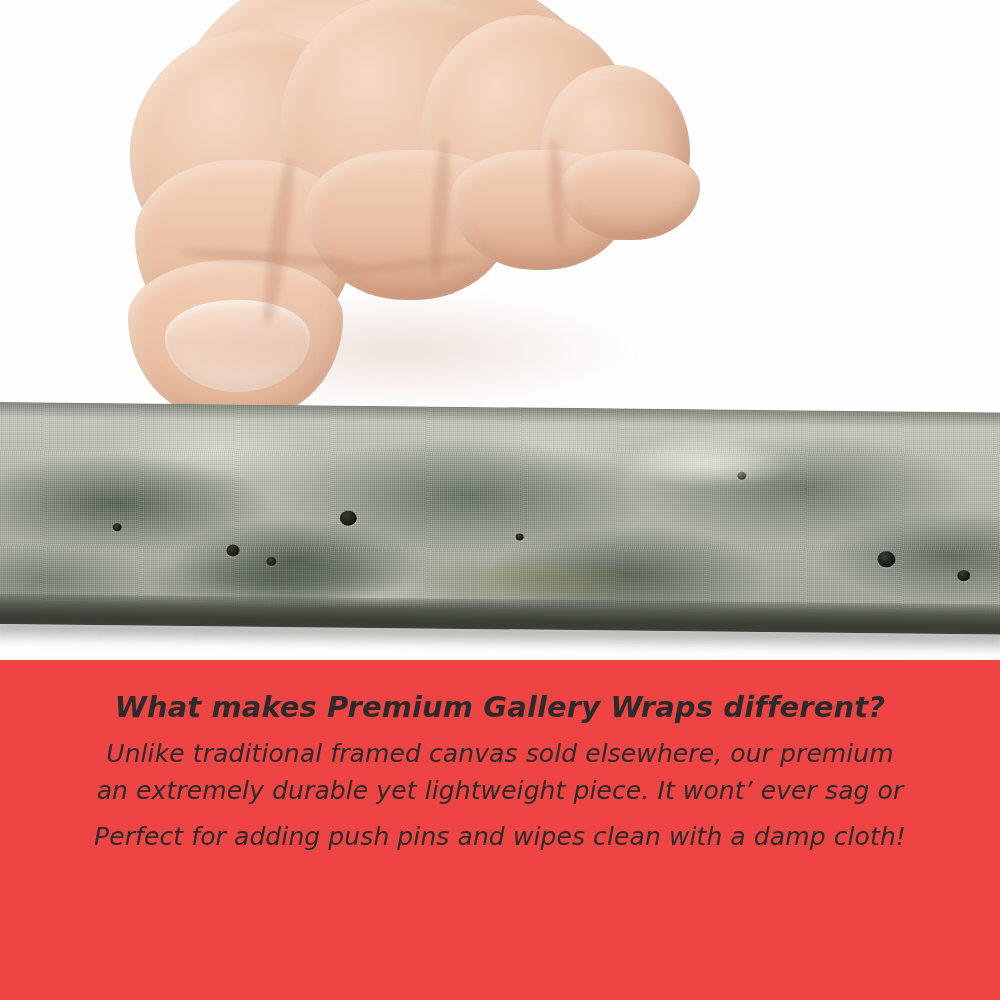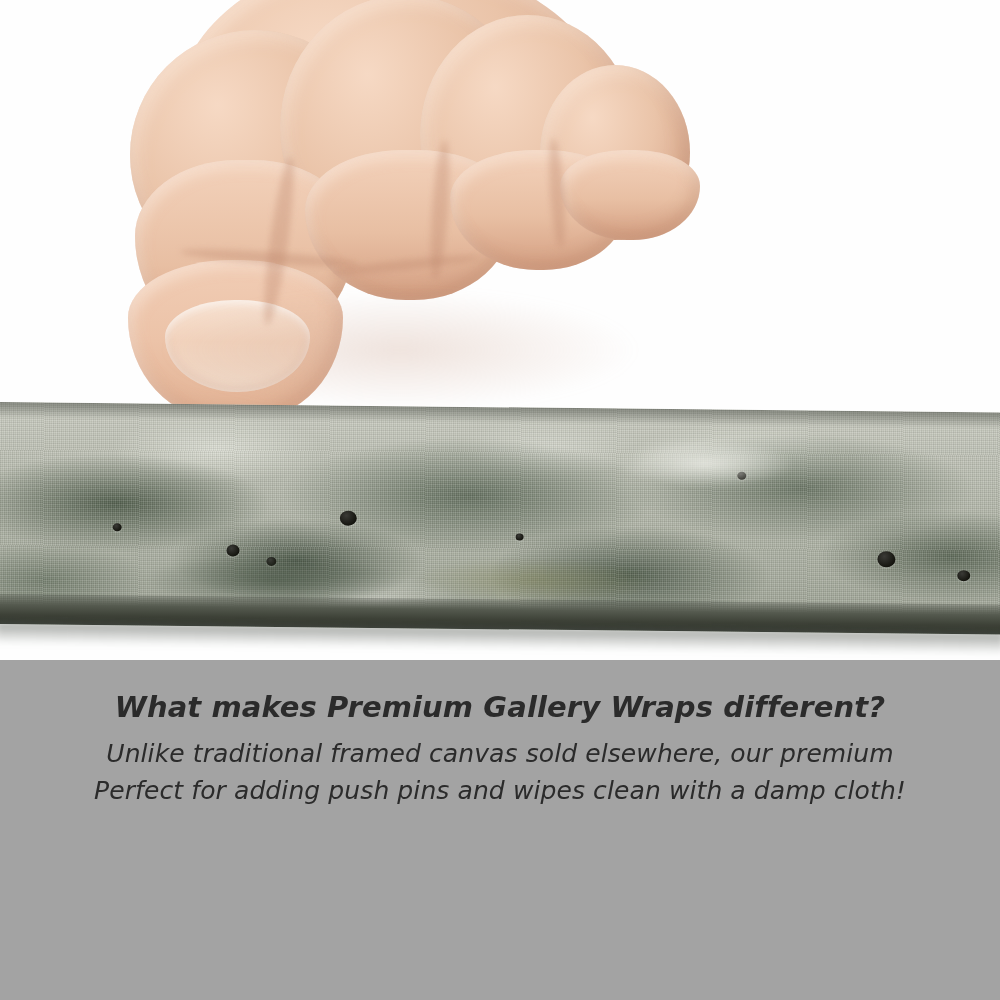--- a/index.html
+++ b/index.html
@@ -10,21 +10,21 @@
   body {
     width: 1000px;
     height: 1000px;
     font-family: "Liberation Sans", sans-serif;
     overflow: hidden;
   }
   .page {
     position: relative;
     width: 1000px;
     height: 1000px;
-    background: #a3a3a3;
+    background: #ef4444;
     overflow: hidden;
   }
 
   
   .photo {
     position: absolute;
     left: 0;
     top: 0;
     width: 1000px;
     height: 660px;
@@ -184,21 +184,21 @@
     letter-spacing: 0.1px;
     margin-bottom: 12px;
   }
   .caption-line {
     font-size: 25px;
     font-weight: 400;
     line-height: 1.46;
     letter-spacing: 0.1px;
   }
   .caption-last {
-    margin-top: 0;
+    margin-top: 10px;
   }
 </style>
 </head>
 <body>
 
 <div class="page">
 
   <div class="photo">
 
     <div class="hand">
@@ -241,16 +241,17 @@
       <div class="strip-scuff" style="left:420px; top:150px; width:240px; height:46px; background: radial-gradient(ellipse at 50% 50%, rgba(122,124,74,0.40) 0%, rgba(122,124,74,0) 72%);"></div>
 
       <div class="strip-bottom-edge"></div>
     </div>
     <div class="strip-bottom-shadow"></div>
   </div>
 
   <div class="caption">
     <div class="caption-heading">What makes Premium Gallery Wraps different?</div>
     <div class="caption-line">Unlike traditional framed canvas sold elsewhere, our premium</div>
+    <div class="caption-line">an extremely durable yet lightweight piece. It wont’ ever sag or</div>
     <div class="caption-line caption-last">Perfect for adding push pins and wipes clean with a damp cloth!</div>
   </div>
 
 </div>
 
 </body></html>

